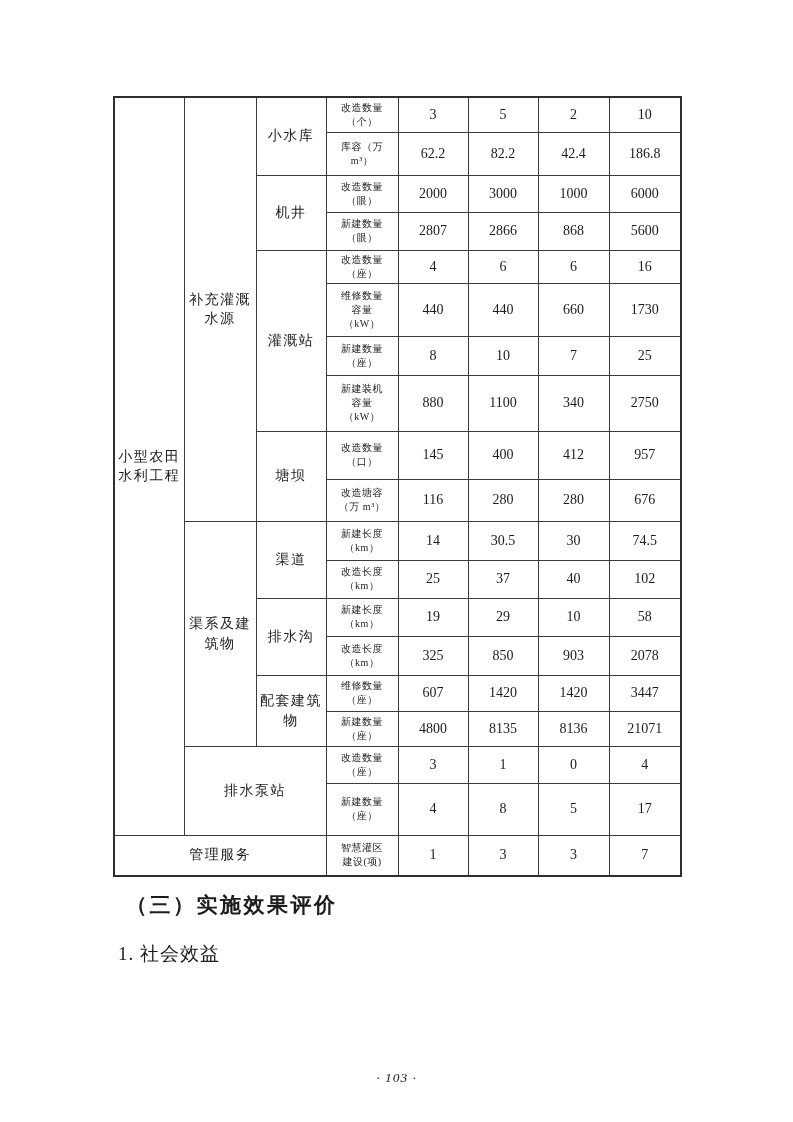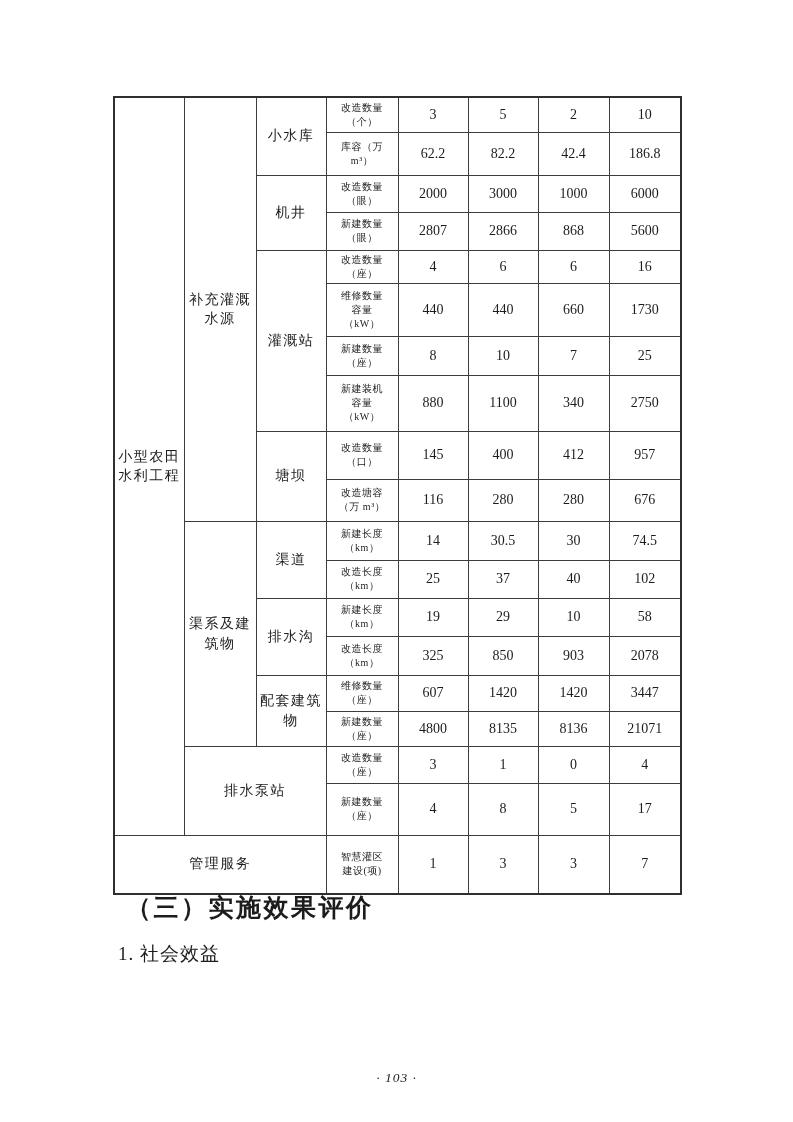--- a/index.html
+++ b/index.html
@@ -39,21 +39,21 @@
     letter-spacing: 0.5px;
   }
   td.c-val {
     font-size: 14px;
     letter-spacing: 0;
   }
   .heading-1 {
     position: absolute;
     left: 126px;
     top: 891px;
-    font-size: 25px;
+    font-size: 21px;
     font-weight: 600;
     letter-spacing: 2.5px;
   }
   .heading-2 {
     position: absolute;
     left: 118px;
     top: 941px;
     font-size: 19px;
     letter-spacing: 1px;
   }
@@ -246,21 +246,21 @@
         <td class="c-val">4</td>
       </tr>
       <tr style="height:52px">
         <td class="c-metric">新建数量
 （座）</td>
         <td class="c-val">4</td>
         <td class="c-val">8</td>
         <td class="c-val">5</td>
         <td class="c-val">17</td>
       </tr>
-      <tr style="height:59px">
+      <tr style="height:41px">
         <td class="c-group" colspan="3">管理服务</td>
         <td class="c-metric">智慧灌区
 建设(项)</td>
         <td class="c-val">1</td>
         <td class="c-val">3</td>
         <td class="c-val">3</td>
         <td class="c-val">7</td>
       </tr>
     </tbody>
   </table>

